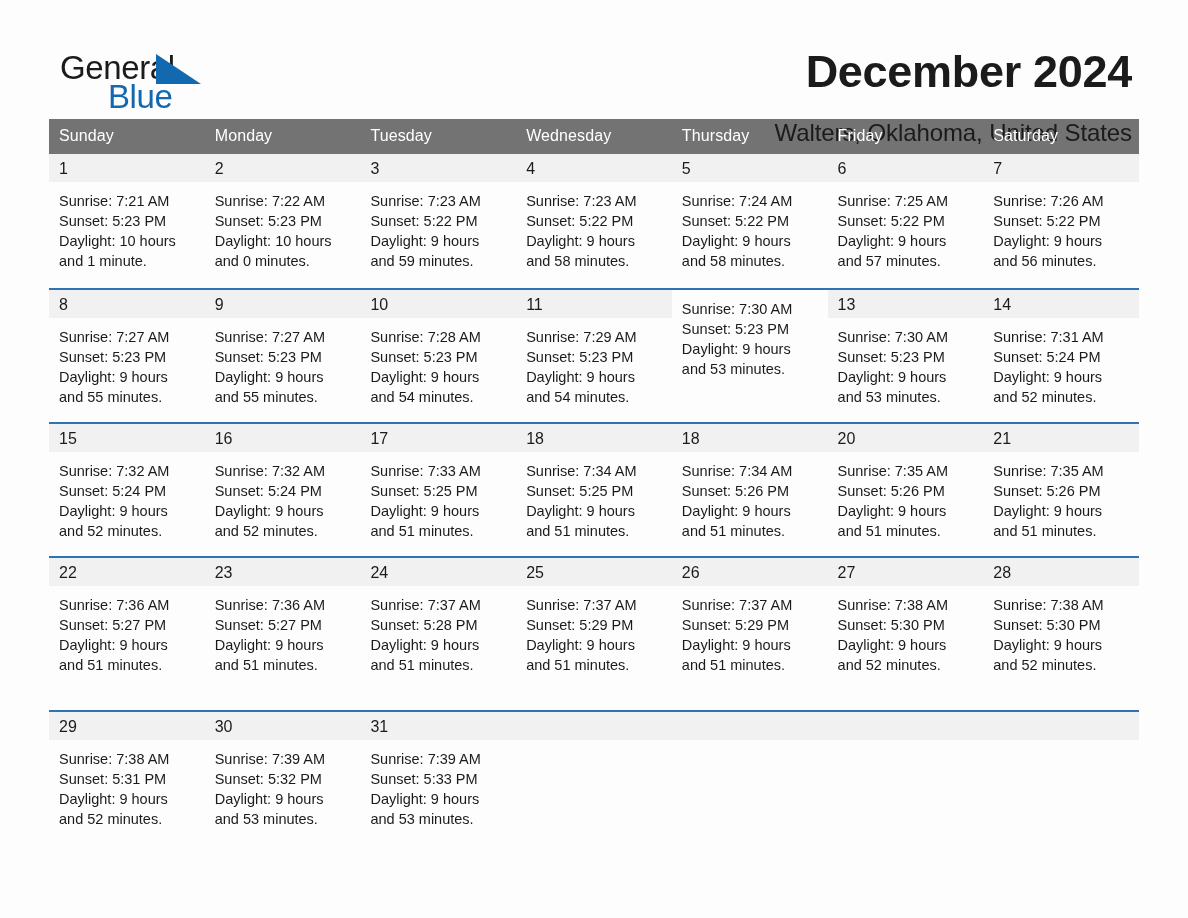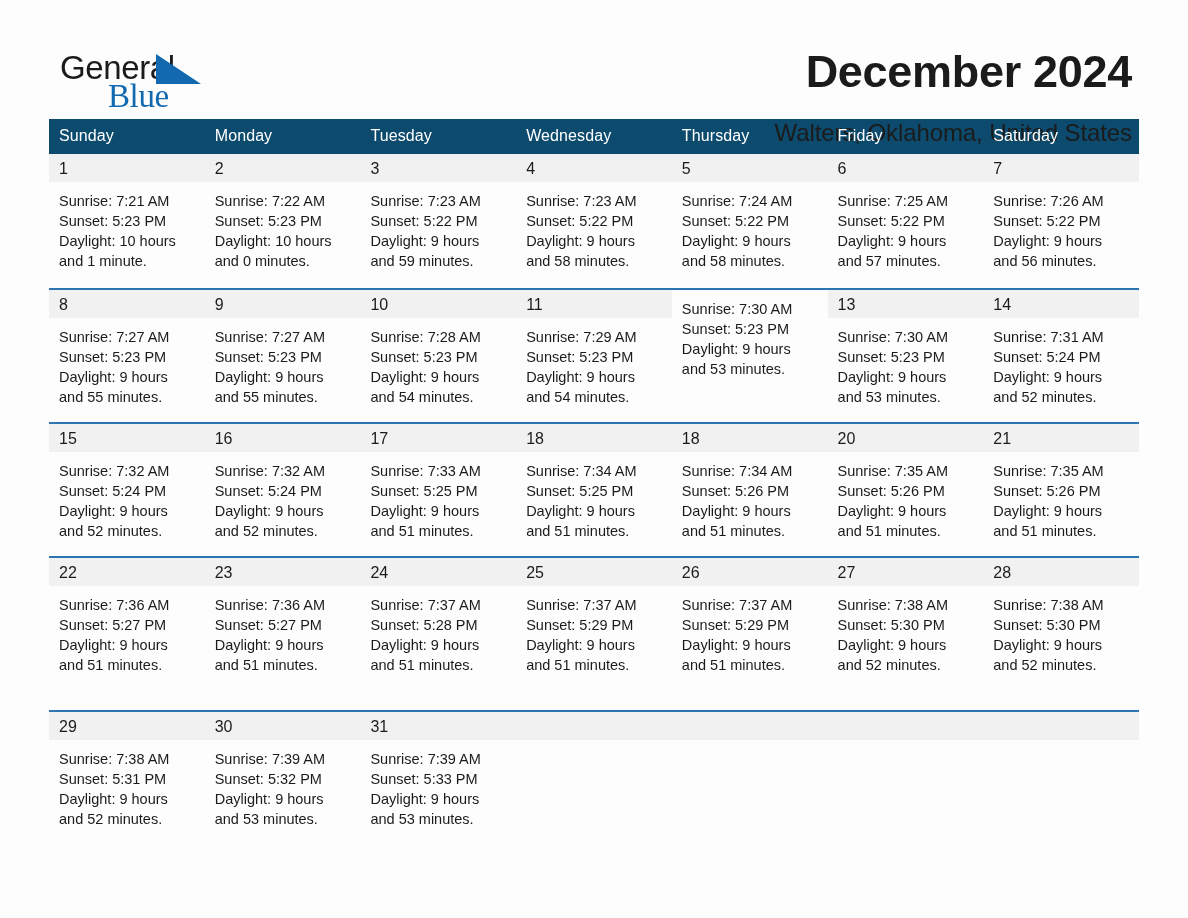--- a/index.html
+++ b/index.html
@@ -53,21 +53,21 @@
     border-left: 45px solid #1269b0;
     border-top: 30px solid transparent;
   }
   .logo-blue {
     position: absolute;
     left: 52px;
     top: 32px;
     font-size: 33px;
     letter-spacing: -0.4px;
     color: #1269b0;
-    font-family: Liberation Serif, serif;
+    font-family: Liberation Sans, sans-serif;
     font-weight: 400;
   }
   .title-block { text-align: right; padding-top: 2px; }
   .cal-title {
     font-size: 45px;
     font-weight: 700;
     color: #1b1b1b;
     line-height: 1.05;
     letter-spacing: -0.3px;
   }
@@ -80,21 +80,21 @@
   }
 
   
   .calendar {
     margin: 15px 49px 0 49px;
     width: 1090px;
   }
   .weekday-row {
     display: grid;
     grid-template-columns: repeat(7, 1fr);
-    background: #0c4a6e;
+    background: #737373;
   }
   .weekday {
     color: #ffffff;
     font-size: 16px;
     padding: 8px 10px 9px 10px;
     letter-spacing: 0.1px;
   }
   .week-row {
     display: grid;
     grid-template-columns: repeat(7, 1fr);

